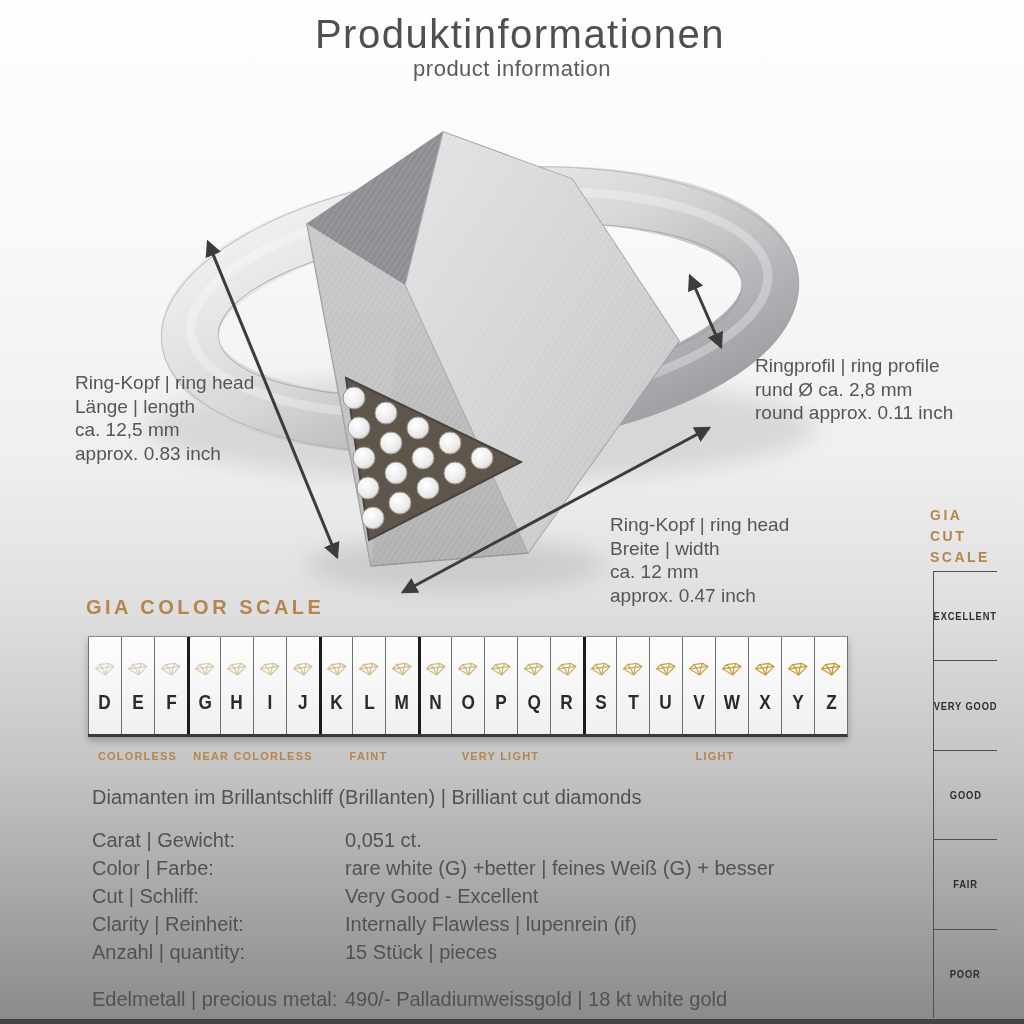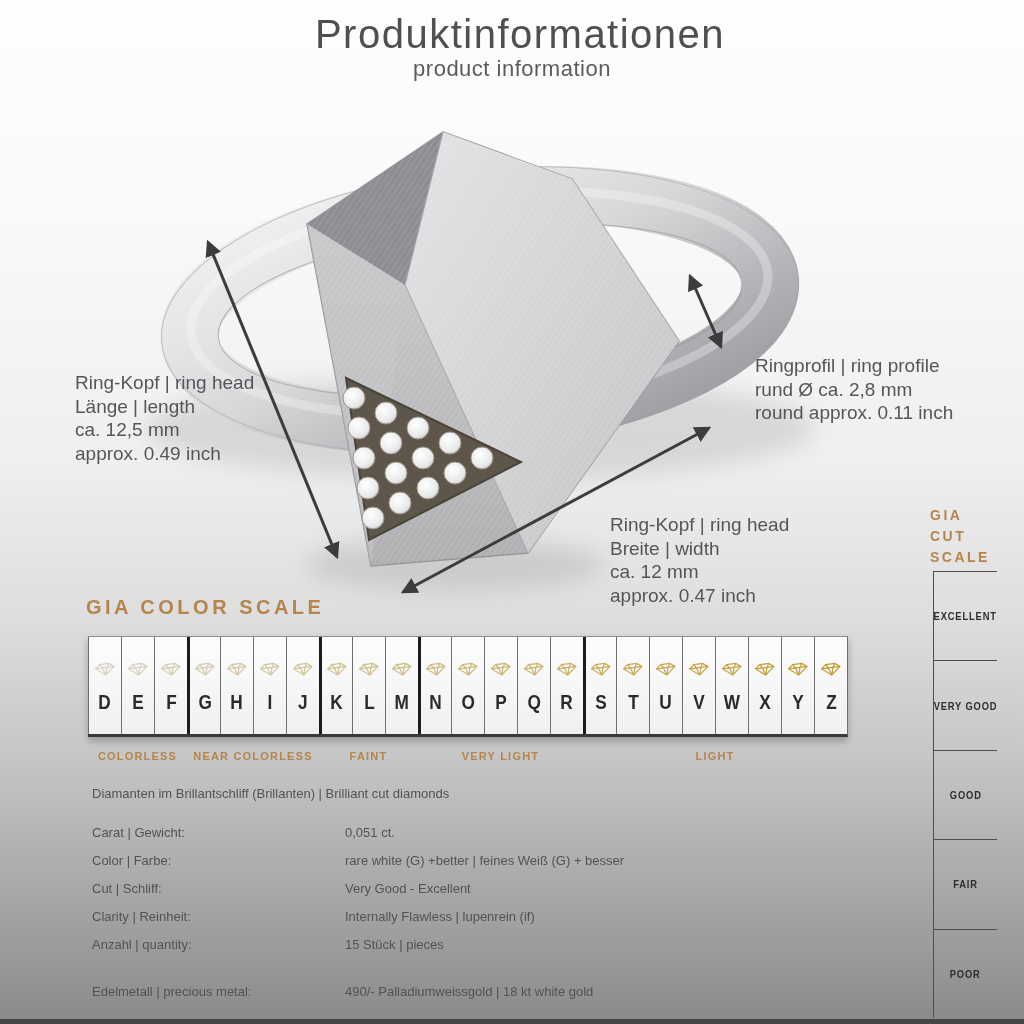--- a/index.html
+++ b/index.html
@@ -30,21 +30,21 @@
   .cs-letter{margin-top:13px;font-size:21px;font-weight:700;color:#2a2a2a;transform:scaleX(.82)}
   .cs-groups{position:absolute;left:88px;top:750px;display:flex;z-index:2}
   .cs-group{font-size:11px;font-weight:700;letter-spacing:1.2px;color:#b5854b;text-align:center}
   .cut-head{position:absolute;left:930px;top:505px;font-size:14px;font-weight:700;
     letter-spacing:2.5px;color:#b5854b;line-height:21px;z-index:2}
   .cut-scale{position:absolute;left:933px;top:571px;width:64px;height:447px;
     border-left:1.5px solid #4e4e4e;display:flex;flex-direction:column;z-index:2}
   .cut-seg{flex:1;border-top:1.5px solid #4e4e4e;display:flex;align-items:center;justify-content:center}
   .cut-seg span{font-size:11px;font-weight:700;letter-spacing:1px;color:#2d2d2f;
     transform:scaleX(.85);white-space:nowrap}
-  .details{position:absolute;left:92px;top:786px;font-size:13px;color:#515256;z-index:2}
+  .details{position:absolute;left:92px;top:786px;font-size:20px;color:#515256;z-index:2}
   .d-intro{margin-bottom:20px}
   .d-row{display:flex;margin-bottom:4.5px;line-height:23.5px}
   .d-label{width:253px;flex:none}
   .metal{margin-top:23px}
   .bottom-edge{position:absolute;left:0;bottom:0;width:100%;height:5px;background:#454545;z-index:3}
 </style>
 </head>
 <body>
 
 <div class="stage">
@@ -128,21 +128,21 @@
       <line x1="208" y1="242" x2="337" y2="557" marker-start="url(#ah)" marker-end="url(#ah)"></line>
       <line x1="690" y1="276" x2="721" y2="347" marker-start="url(#ah)" marker-end="url(#ah)"></line>
       <line x1="403" y1="592" x2="709" y2="428" marker-start="url(#ah)" marker-end="url(#ah)"></line>
     </g>
   </svg>
 
   <div class="anno" id="anno-length">
     <div>Ring-Kopf | ring head</div>
     <div>Länge | length</div>
     <div>ca. 12,5 mm</div>
-    <div>approx. 0.49 inch</div>
+    <div>approx. 0.83 inch</div>
   </div>
   <div class="anno" id="anno-profile">
     <div>Ringprofil | ring profile</div>
     <div>rund Ø ca. 2,8 mm</div>
     <div>round approx. 0.11 inch</div>
   </div>
   <div class="anno" id="anno-width">
     <div>Ring-Kopf | ring head</div>
     <div>Breite | width</div>
     <div>ca. 12 mm</div>

